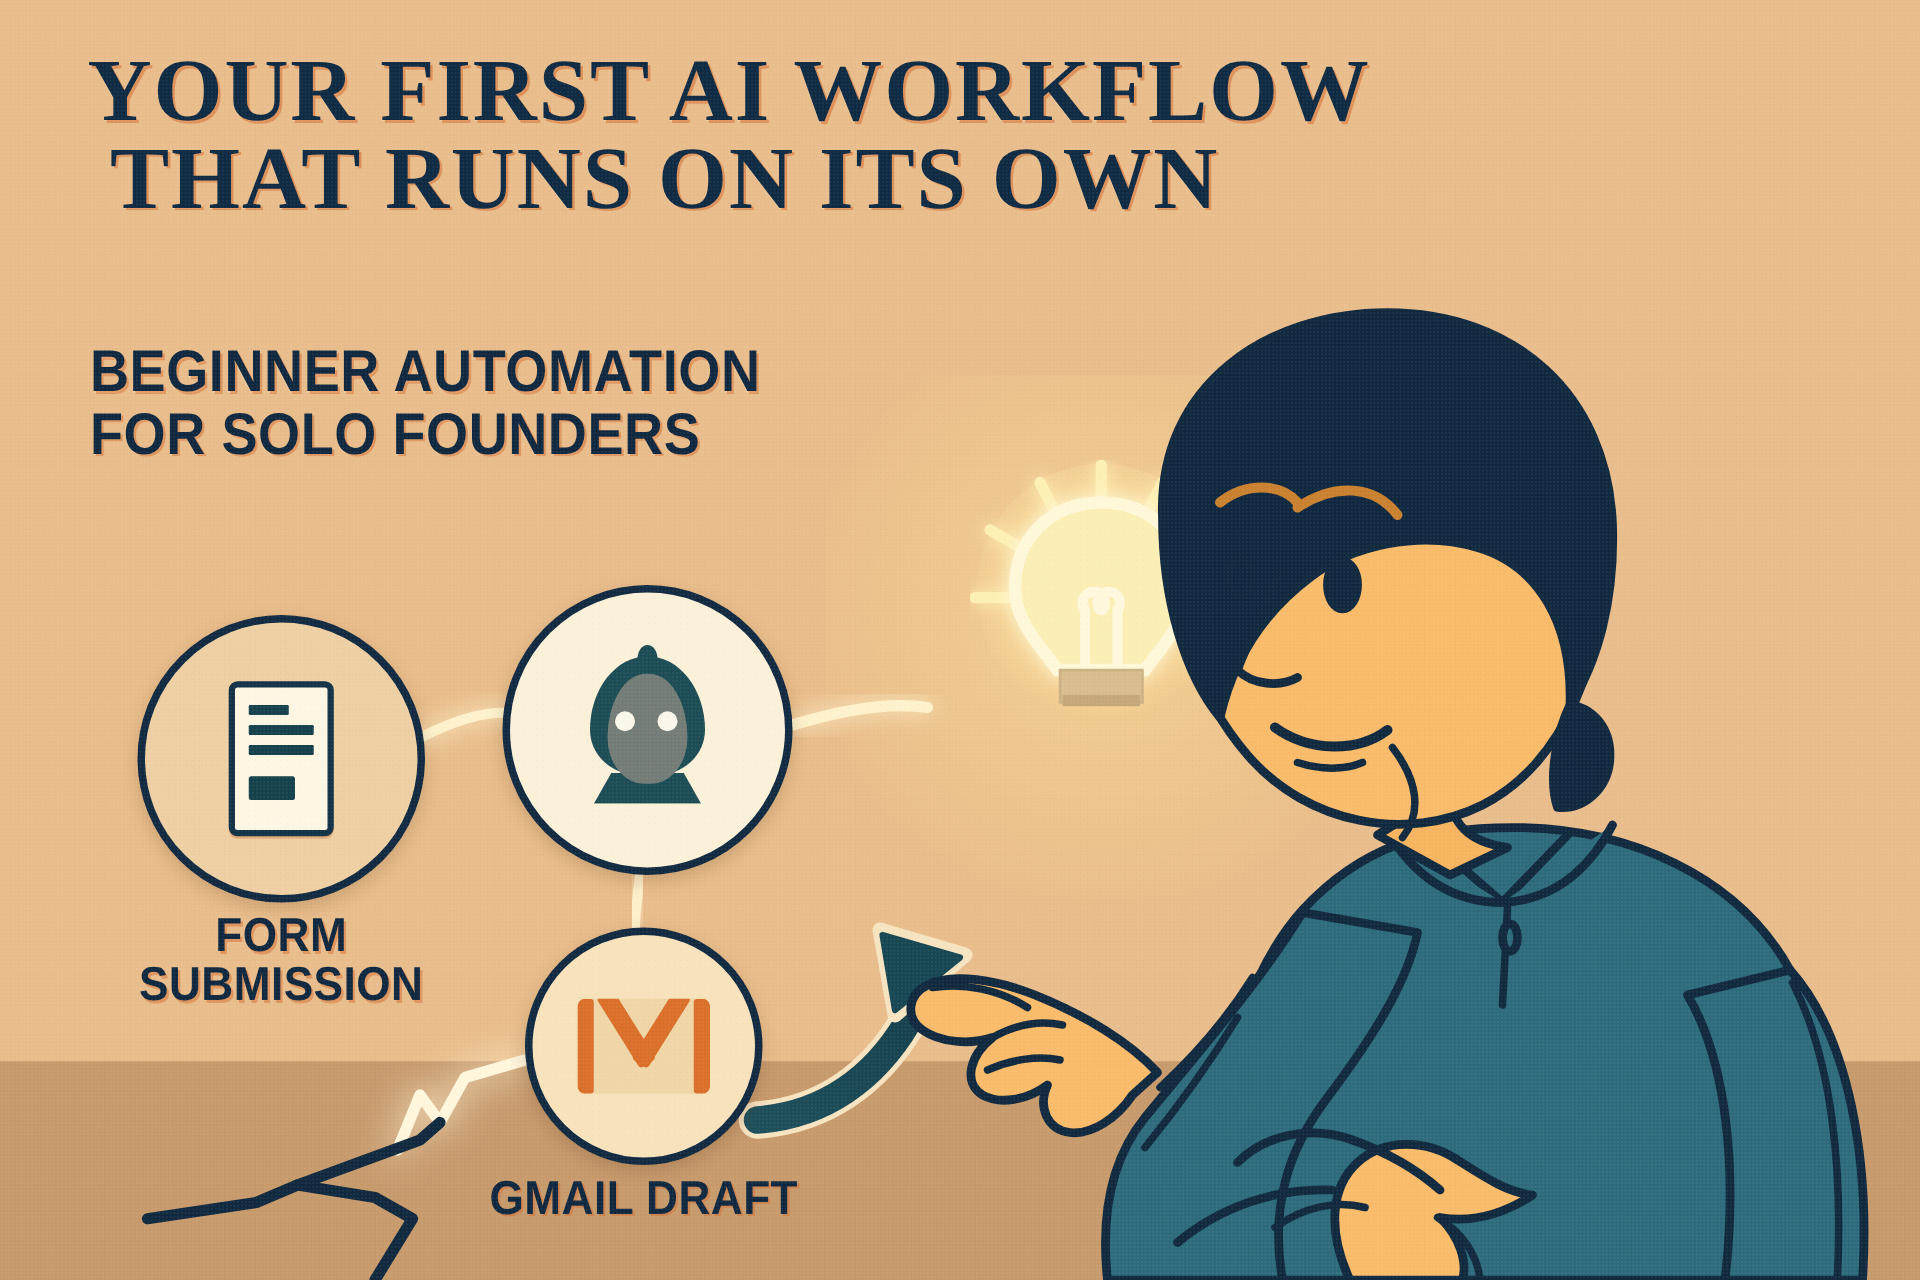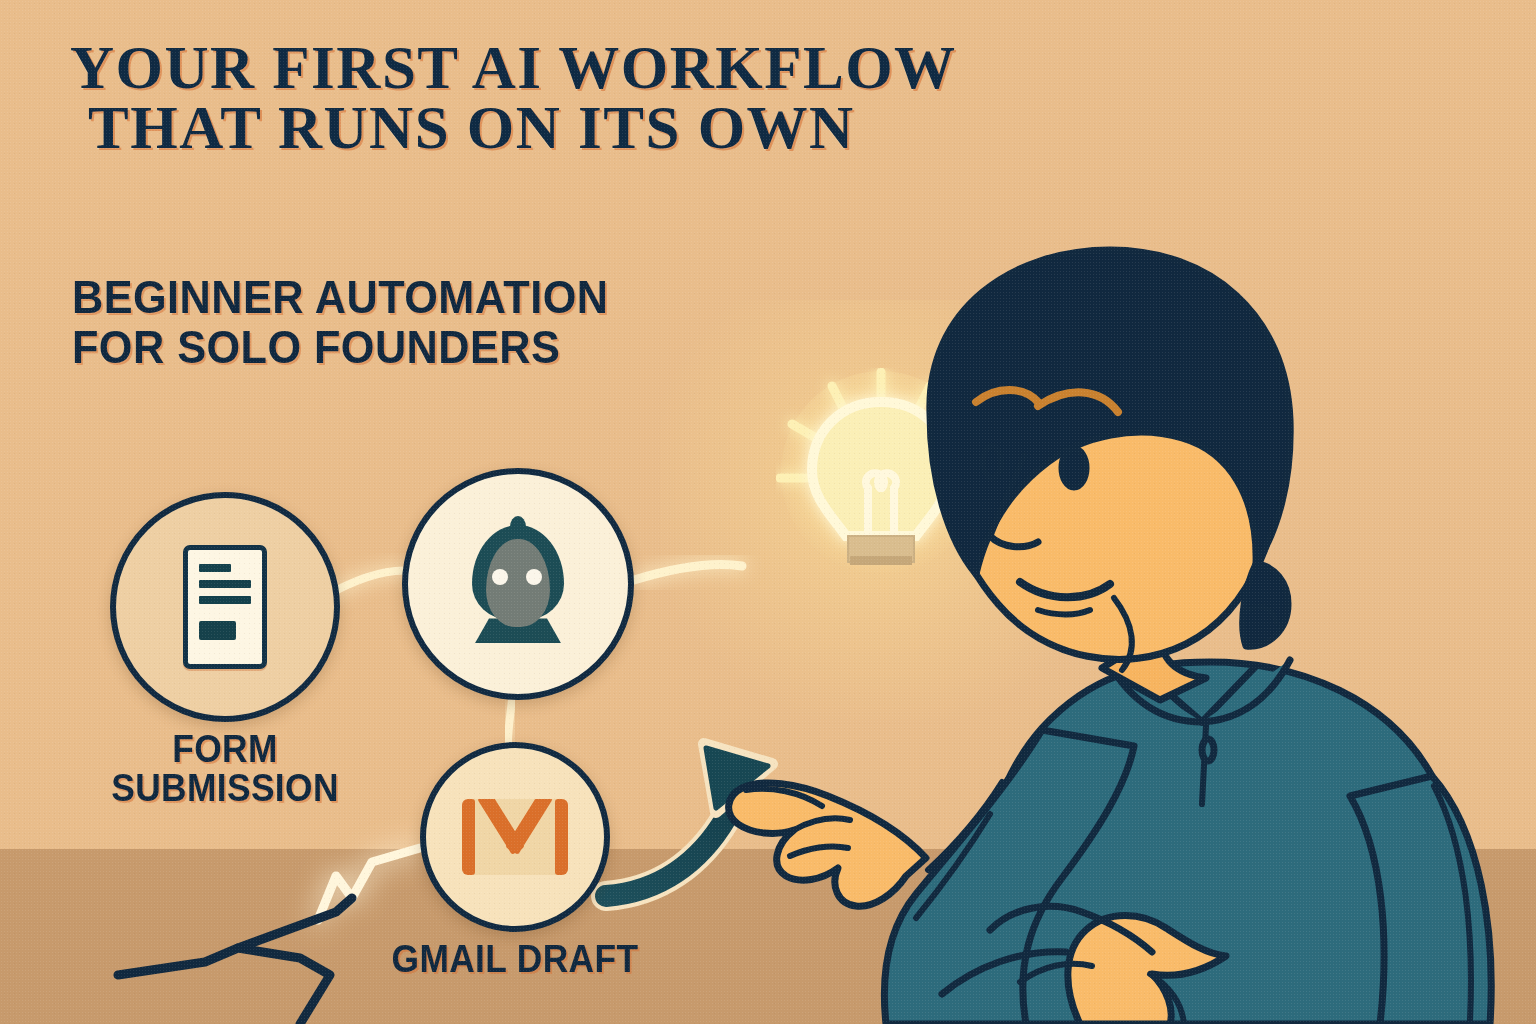--- a/index.html
+++ b/index.html
@@ -37,21 +37,21 @@
     position:absolute; left:660px; top:300px; width:500px; height:420px;
     background:radial-gradient(circle at 45% 45%, rgba(255,226,150,.55) 0%, rgba(255,226,150,.22) 38%, rgba(255,226,150,0) 68%);
     pointer-events:none;
   }
 
   
   .headline{
     position:absolute; left:70px; top:38px; width:1270px;
     font-family:"Liberation Serif", serif;
     font-weight:700;
-    font-size:61px;
+    font-size:71px;
     line-height:.99;
     letter-spacing:1.5px;
     color:#0f2a43;
     text-transform:uppercase;
     text-shadow: 2px 2px 0 rgba(214,110,50,.55), 0 1px 0 rgba(255,240,210,.35);
   }
   .headline .l2{ display:block;margin-left:18px; }
 
   .subhead{
     position:absolute; left:72px; top:272px; width:760px;

